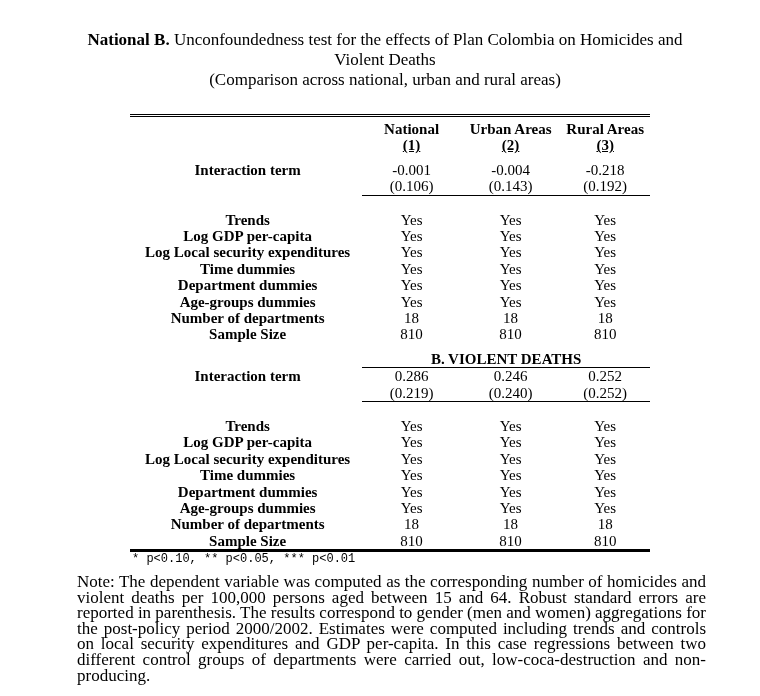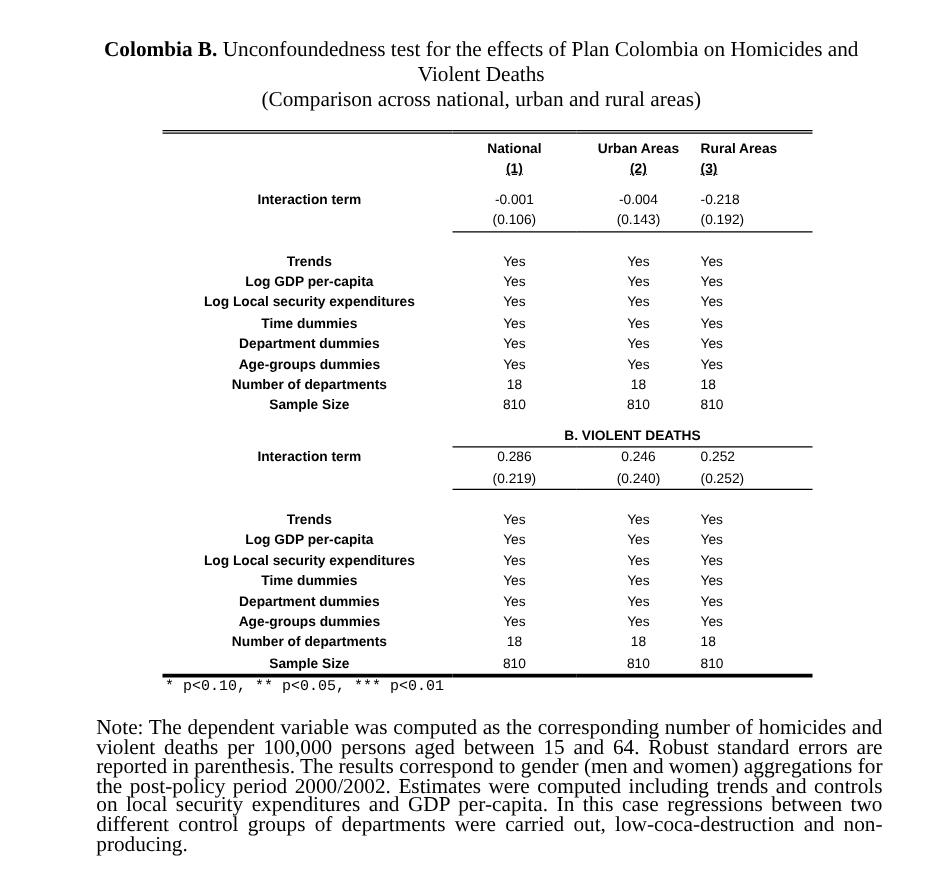--- a/index.html
+++ b/index.html
@@ -1,42 +1,42 @@
 <!DOCTYPE html>
 <html><head>
 <meta charset="utf-8">
 <style>
   html, body { margin: 0; padding: 0; background: #ffffff; }
   body { width: 760px; height: 696px; position: relative; overflow: hidden; color: #000; }
   .title-block { position: absolute; left: 40px; top: 30px; width: 690px; text-align: center;
     font-family: "Liberation Serif", serif; font-size: 17px; line-height: 20px; }
   .title-block b { font-weight: bold; }
   .table-wrap { position: absolute; left: 130px; top: 104px; width: 520px; }
-  table { border-collapse: collapse; width: 520px; font-family: Liberation Sans, sans-serif; font-size: 11px; }
+  table { border-collapse: collapse; width: 520px; font-family: Liberation Serif, serif; font-size: 15px; margin-top: 10px; }
   td { padding: 0; line-height: 16.4px; height: 16.4px; white-space: nowrap; }
   td.lbl { text-align: center; font-weight: bold; padding-left: 3px; width: 230px; }
   td.c1 { text-align: center; width: 100px; }
   td.c2 { text-align: center; width: 100px; }
-  td.c3 { text-align: left; width: 90px; }
+  td.c3 { text-align: center; width: 90px; }
   tr.hdr td { font-weight: bold; }
   .u { text-decoration: underline; }
   tr.topline td { border-top: 3px double #000; height: 0; line-height: 0; padding: 0; }
   tr.panel td.panel-title { text-align: center; font-weight: bold; }
   tr.underline-cols td.ul { border-bottom: 1px solid #000; }
   tr.sep td { border-top: 1px solid #000; }
   tr.last td { border-bottom: 3px solid #000; }
   .sig { font-family: Liberation Mono, monospace; font-size: 12px; padding-left: 2px; }
   .note { position: absolute; left: 77px; top: 574px; width: 629px; font-family: "Liberation Serif", serif;
     font-size: 17px; line-height: 15.6px; text-align: justify; }
 </style>
 </head>
 <body>
 
 <div class="title-block">
-  <div><b>Colombia B.</b><span> Unconfoundedness test for the effects of Plan Colombia on Homicides and</span></div>
+  <div><b>National B.</b><span> Unconfoundedness test for the effects of Plan Colombia on Homicides and</span></div>
   <div>Violent Deaths</div>
   <div>(Comparison across national, urban and rural areas)</div>
 </div>
 
 <div class="table-wrap">
   <table>
     <tbody>
       <tr class="topline">
           <td colspan="4"></td>
         </tr>

